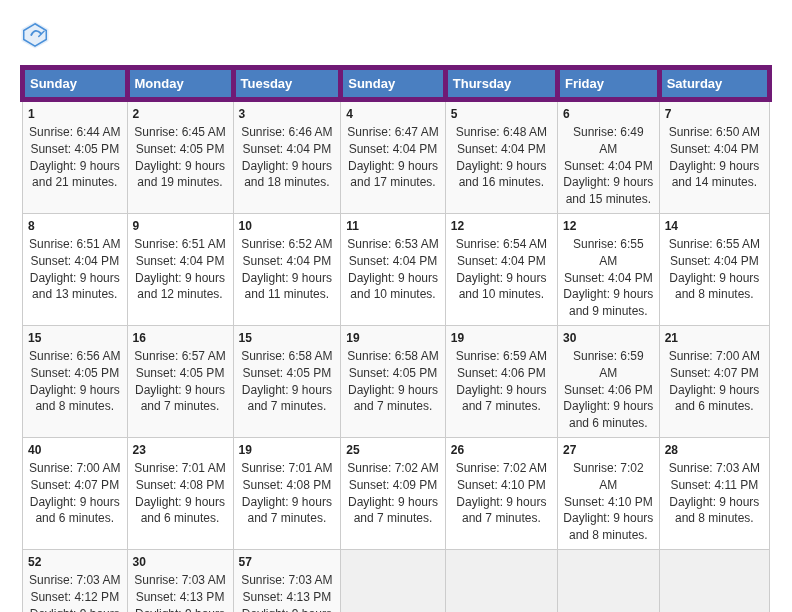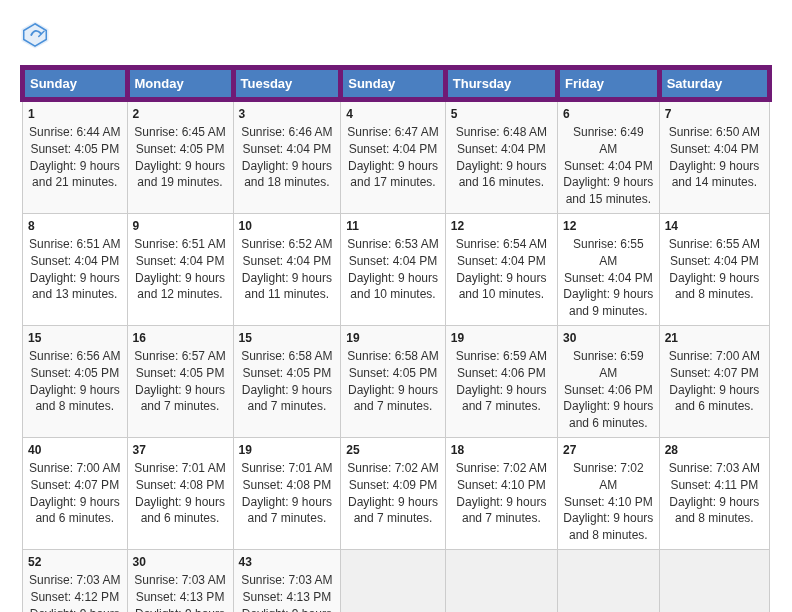--- a/index.html
+++ b/index.html
@@ -298,21 +298,21 @@
       <tr>
         <td>
         <div class="day-num">40</div>
         <div class="day-info">
           Sunrise: 7:00 AM<br>
           Sunset: 4:07 PM<br>
           Daylight: 9 hours and 6 minutes.
         </div>
       </td>
         <td>
-        <div class="day-num">37</div>
+        <div class="day-num">23</div>
         <div class="day-info">
           Sunrise: 7:01 AM<br>
           Sunset: 4:08 PM<br>
           Daylight: 9 hours and 6 minutes.
         </div>
       </td>
         <td>
         <div class="day-num">19</div>
         <div class="day-info">
           Sunrise: 7:01 AM<br>
@@ -322,21 +322,21 @@
       </td>
         <td>
         <div class="day-num">25</div>
         <div class="day-info">
           Sunrise: 7:02 AM<br>
           Sunset: 4:09 PM<br>
           Daylight: 9 hours and 7 minutes.
         </div>
       </td>
         <td>
-        <div class="day-num">18</div>
+        <div class="day-num">26</div>
         <div class="day-info">
           Sunrise: 7:02 AM<br>
           Sunset: 4:10 PM<br>
           Daylight: 9 hours and 7 minutes.
         </div>
       </td>
         <td>
         <div class="day-num">27</div>
         <div class="day-info">
           Sunrise: 7:02 AM<br>
@@ -364,21 +364,21 @@
       </td>
         <td>
         <div class="day-num">30</div>
         <div class="day-info">
           Sunrise: 7:03 AM<br>
           Sunset: 4:13 PM<br>
           Daylight: 9 hours and 9 minutes.
         </div>
       </td>
         <td>
-        <div class="day-num">43</div>
+        <div class="day-num">57</div>
         <div class="day-info">
           Sunrise: 7:03 AM<br>
           Sunset: 4:13 PM<br>
           Daylight: 9 hours and 10 minutes.
         </div>
       </td>
         <td class="empty-cell"></td>
         <td class="empty-cell"></td>
         <td class="empty-cell"></td>
         <td class="empty-cell"></td>

